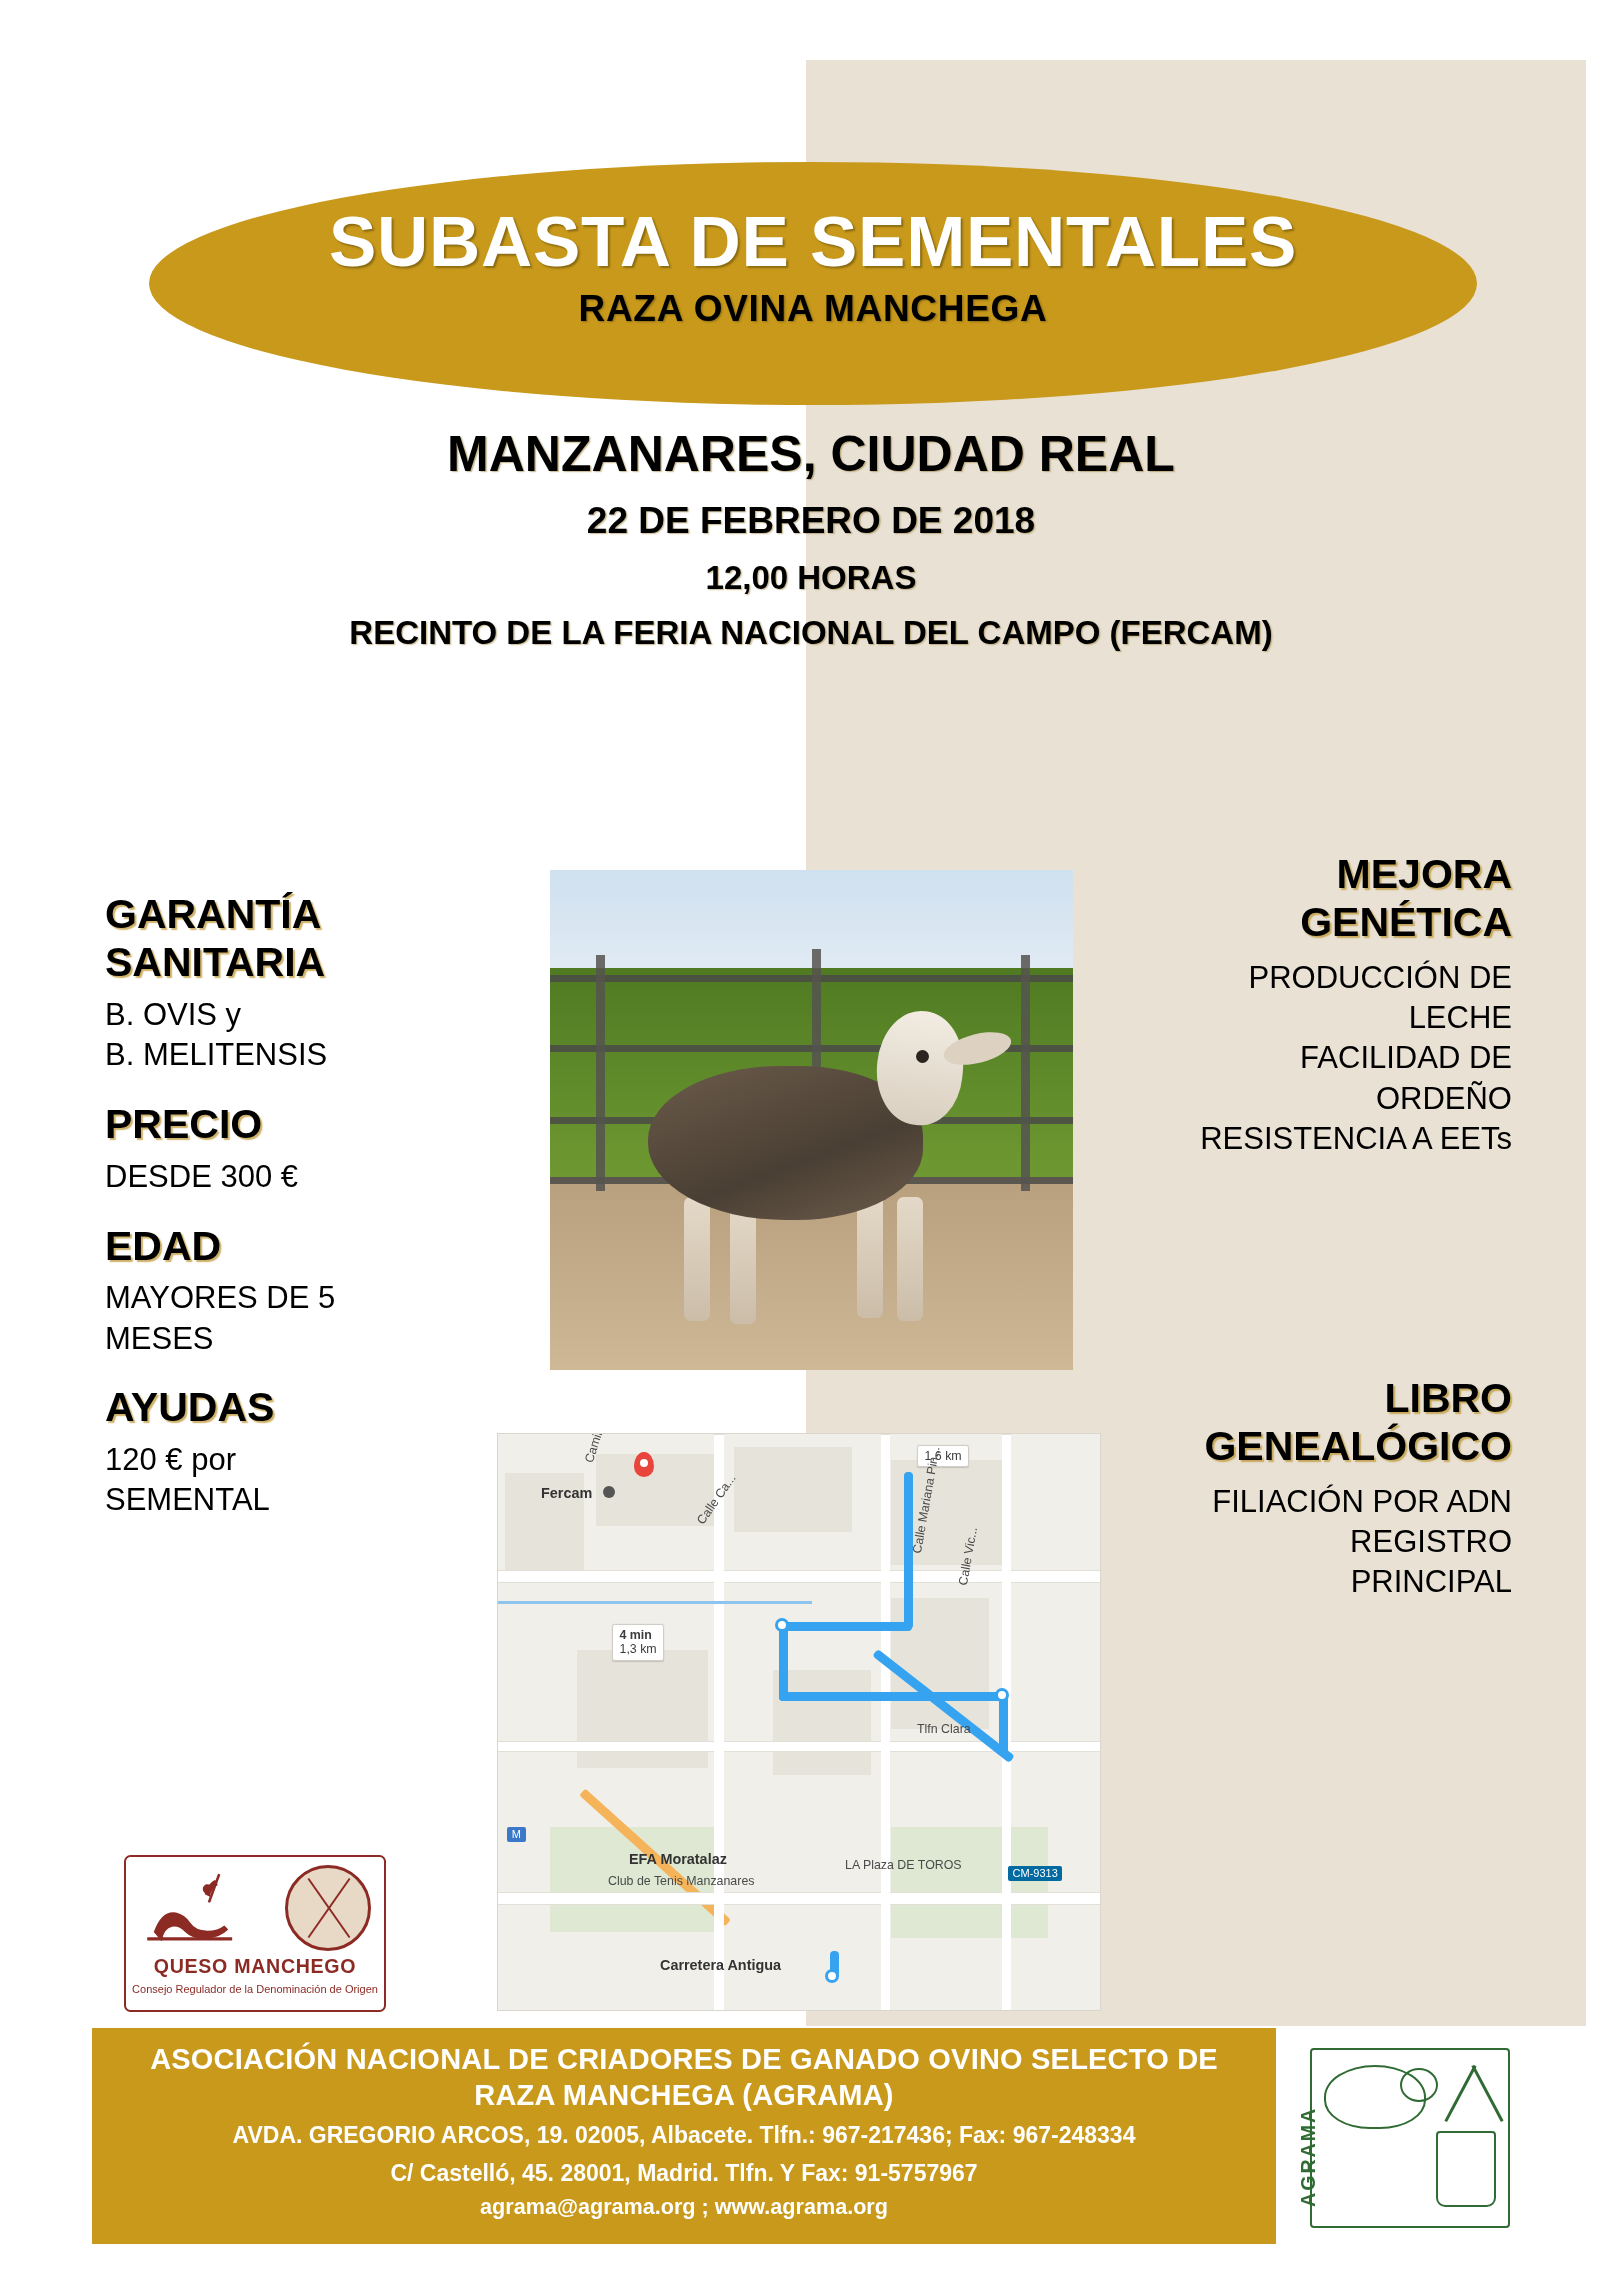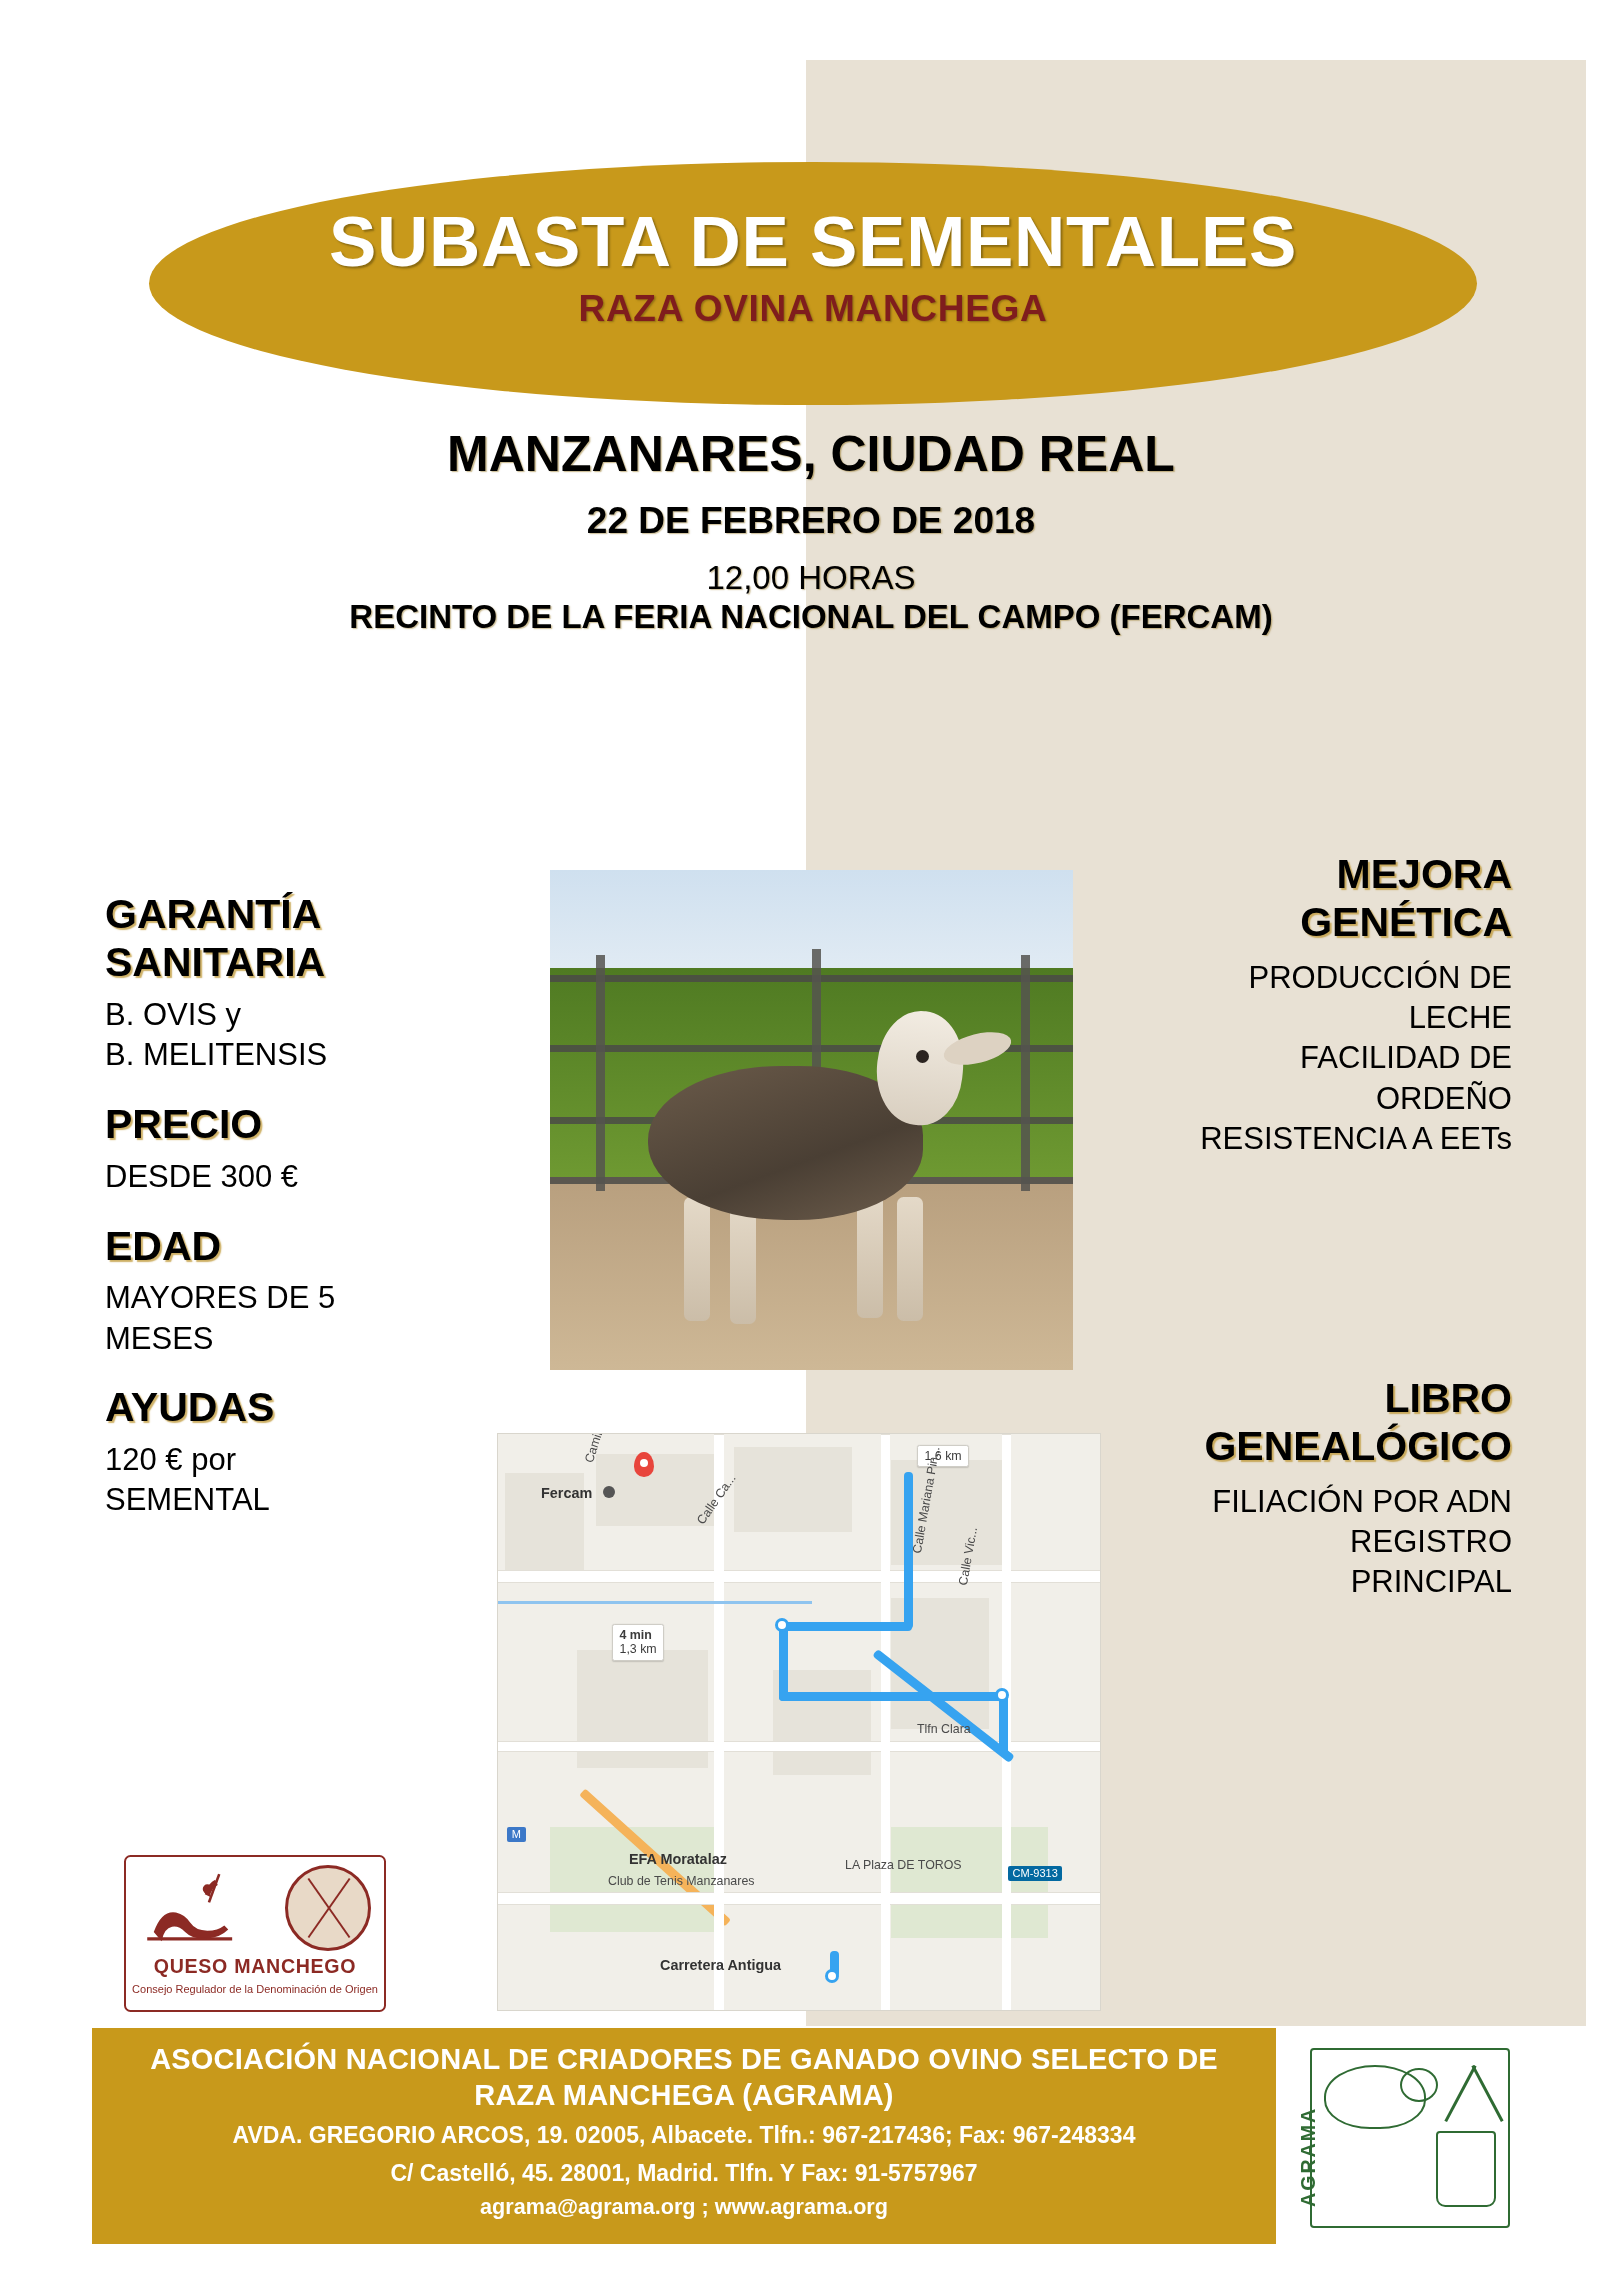--- a/index.html
+++ b/index.html
@@ -52,21 +52,21 @@
     letter-spacing: 0.7px;
     text-shadow: 2px 2px 2px rgba(90,70,10,.55);
   }
   .title-sub {
     position: absolute;
     left: 0;
     right: 0;
     top: 126px;
     font-size: 37px;
     font-weight: bold;
-    color: #7f1d1d;
+    color: #000000;
     letter-spacing: 0.7px;
     text-shadow: 1.3px 1.3px 2px rgba(90,70,10,.5);
   }
 
   
   .event-block {
     position: absolute;
     left: 0;
     right: 0;
     top: 425px;
@@ -80,22 +80,22 @@
     text-shadow: 1.3px 1.3px 1.3px rgba(150,120,40,.55);
   }
   .event-date {
     font-size: 37px;
     font-weight: bold;
     margin-bottom: 17px;
     text-shadow: 1.3px 1.3px 1.3px rgba(150,120,40,.5);
   }
   .event-time {
     font-size: 33px;
-    font-weight: normal;
-    margin-bottom: 1px;
+    font-weight: bold;
+    margin-bottom: 17px;
     text-shadow: 1.3px 1.3px 1.3px rgba(150,120,40,.5);
   }
   .event-place {
     font-size: 33px;
     font-weight: bold;
     text-shadow: 1.3px 1.3px 1.3px rgba(150,120,40,.5);
   }
 
   
   .col {

